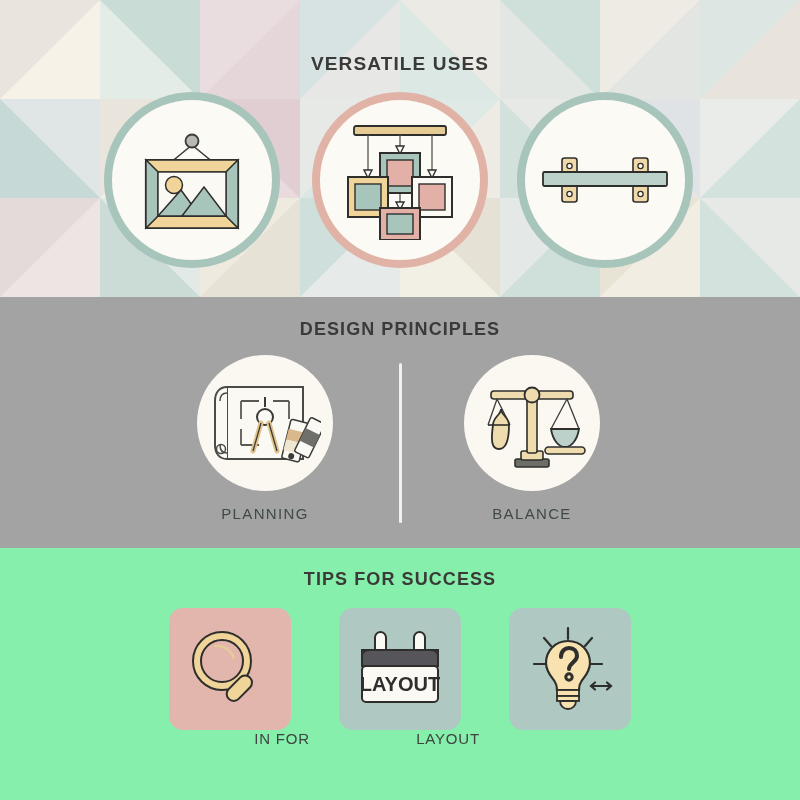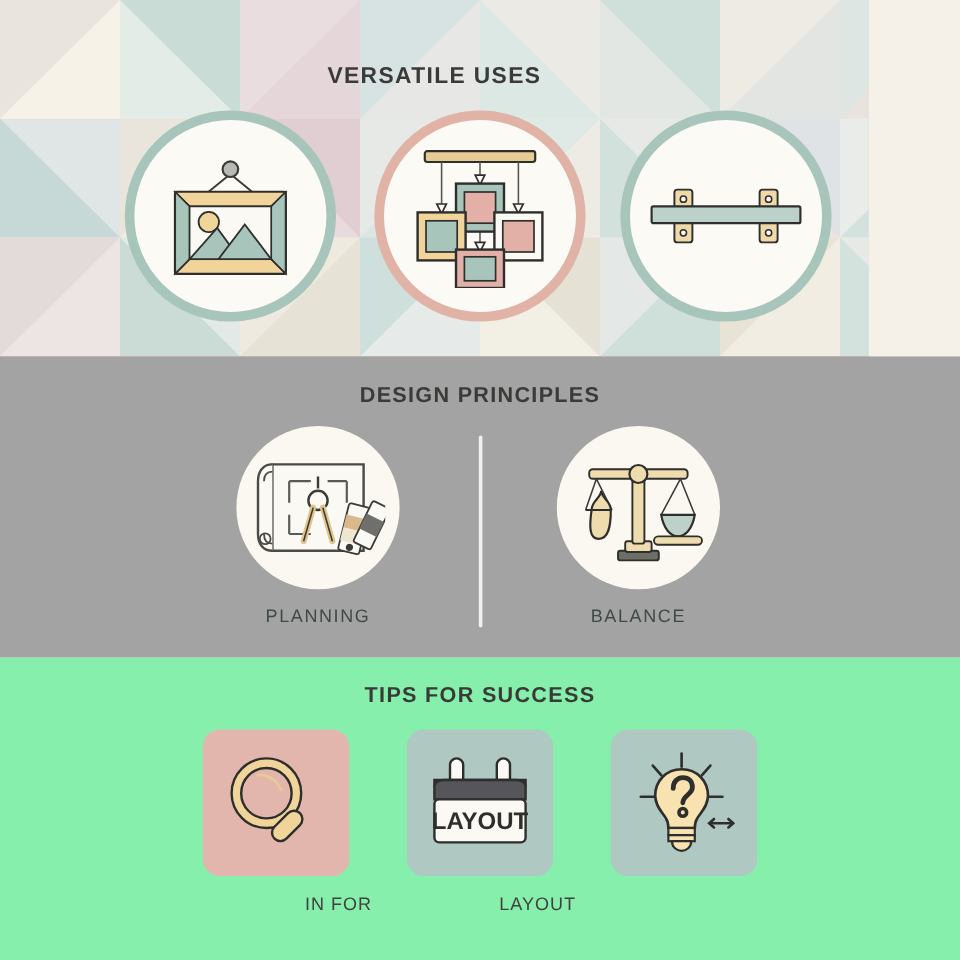--- a/index.html
+++ b/index.html
@@ -15,23 +15,23 @@
     width: 800px;
     height: 800px;
     overflow: hidden;
     background: #f5f1e8;
   }
 
   
   .section-top {
     position: absolute;
     left: 0; top: 0;
-    width: 724px; height: 297px;
+    width: 800px; height: 297px;
     overflow: hidden;
-    background: #f97316;
+    background: #5eead4;
   }
   .geo-bg {
     position: absolute;
     left: 0; top: 0;
     width: 800px; height: 297px;
   }
   .section-title {
     position: absolute;
     width: 100%;
     text-align: center;
@@ -121,21 +121,20 @@
     width: 122px; height: 122px;
     margin: 0 auto;
     border-radius: 14px;
     display: flex;
     align-items: center;
     justify-content: center;
   }
   .tile-rose  { background: #e2b5ad; }
   .tile-sage  { background: #afc9c2; }
   .tip-label {
-    margin-top: 15px;
     font-size: 15px;
     letter-spacing: 0.055em;
     color: #3f4340;
   }
 </style>
 </head>
 <body>
 
 <div id="infographic">
 

